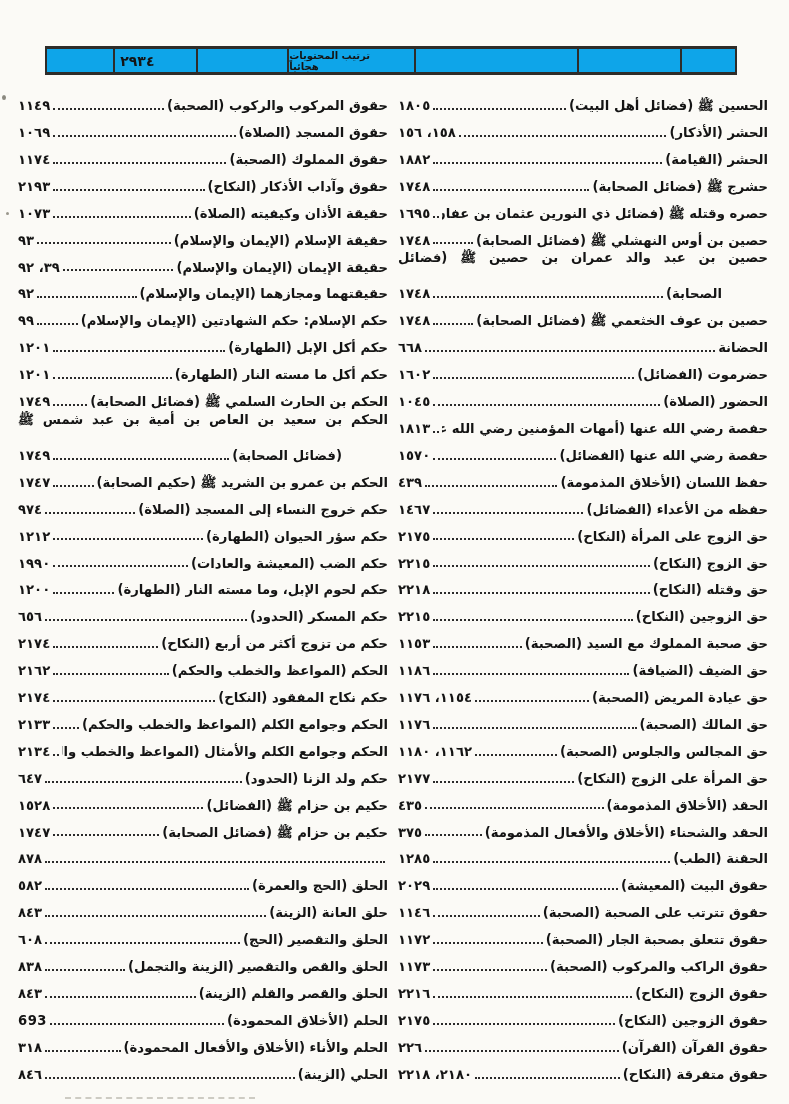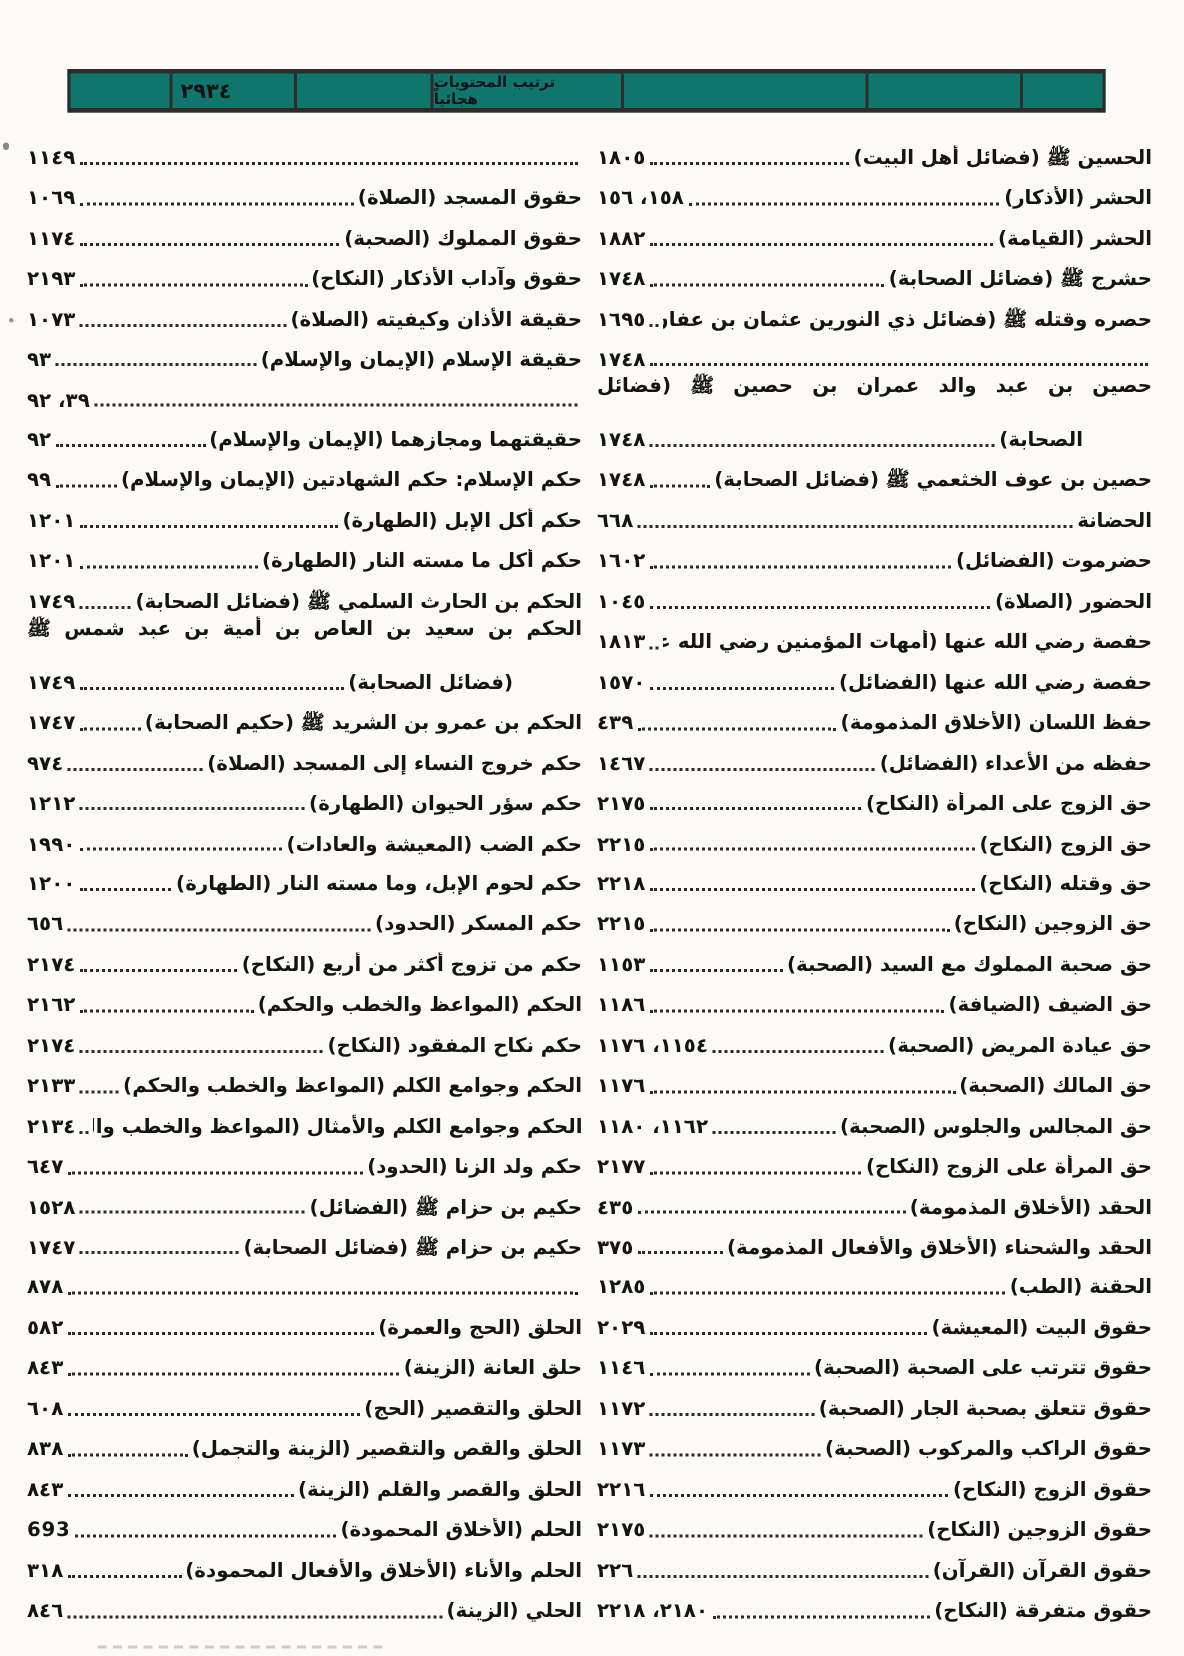--- a/index.html
+++ b/index.html
@@ -9,21 +9,21 @@
     font-family:"DejaVu Sans",sans-serif;
   }
   .page{position:relative;width:789px;height:1104px;direction:rtl;}
 
   
   .title-bar{
     position:absolute;left:45px;top:46px;width:692px;height:29px;
     display:flex;direction:ltr;box-sizing:border-box;
     border-top:3px solid #2e2c29;border-bottom:3px solid #2e2c29;
     border-left:2px solid #2e2c29;border-right:2px solid #2e2c29;
-    background:#0f766e;
+    background:#0ea5e9;
     gap:36px;
   }
   .title-bar .cell{
     box-sizing:border-box;height:100%;
     display:flex;align-items:center;justify-content:center;
     font-weight:bold;
   }
   .title-bar .cell + .cell{border-left:2px solid #2e2c29;}
   .c1{width:38px;}
   .c2{width:60px;font-size:14px;letter-spacing:1px;}
@@ -98,20 +98,21 @@
           <span class="entry-text">حشرج ﷺ (فضائل الصحابة)</span>
           <span class="dots"></span>
           <span class="pnum">١٧٤٨</span>
         </div>
         <div class="row">
           <span class="entry-text">حصره وقتله ﷺ (فضائل ذي النورين عثمان بن عفان ﷺ)</span>
           <span class="dots"></span>
           <span class="pnum">١٦٩٥</span>
         </div>
         <div class="row">
+          <span class="entry-text">حصين بن أوس النهشلي ﷺ (فضائل الصحابة)</span>
           <span class="dots"></span>
           <span class="pnum">١٧٤٨</span>
         </div>
         <div class="row first-line">حصين بن عبد والد عمران بن حصين ﷺ (فضائل</div>
         <div class="row cont">
           <span class="entry-text">الصحابة)</span>
           <span class="dots"></span>
           <span class="pnum">١٧٤٨</span>
         </div>
         <div class="row">
@@ -255,20 +256,21 @@
           <span class="pnum">٢٢٦</span>
         </div>
         <div class="row">
           <span class="entry-text">حقوق متفرقة (النكاح)</span>
           <span class="dots"></span>
           <span class="pnum">٢١٨٠، ٢٢١٨</span>
         </div>
       </section>
     <section class="col" id="col-left">
         <div class="row">
+          <span class="entry-text">حقوق المركوب والركوب (الصحبة)</span>
           <span class="dots"></span>
           <span class="pnum">١١٤٩</span>
         </div>
         <div class="row">
           <span class="entry-text">حقوق المسجد (الصلاة)</span>
           <span class="dots"></span>
           <span class="pnum">١٠٦٩</span>
         </div>
         <div class="row">
           <span class="entry-text">حقوق المملوك (الصحبة)</span>
@@ -284,20 +286,21 @@
           <span class="entry-text">حقيقة الأذان وكيفيته (الصلاة)</span>
           <span class="dots"></span>
           <span class="pnum">١٠٧٣</span>
         </div>
         <div class="row">
           <span class="entry-text">حقيقة الإسلام (الإيمان والإسلام)</span>
           <span class="dots"></span>
           <span class="pnum">٩٣</span>
         </div>
         <div class="row">
+          <span class="entry-text">حقيقة الإيمان (الإيمان والإسلام)</span>
           <span class="dots"></span>
           <span class="pnum">٣٩، ٩٢</span>
         </div>
         <div class="row">
           <span class="entry-text">حقيقتهما ومجازهما (الإيمان والإسلام)</span>
           <span class="dots"></span>
           <span class="pnum">٩٢</span>
         </div>
         <div class="row">
           <span class="entry-text">حكم الإسلام: حكم الشهادتين (الإيمان والإسلام)</span>

